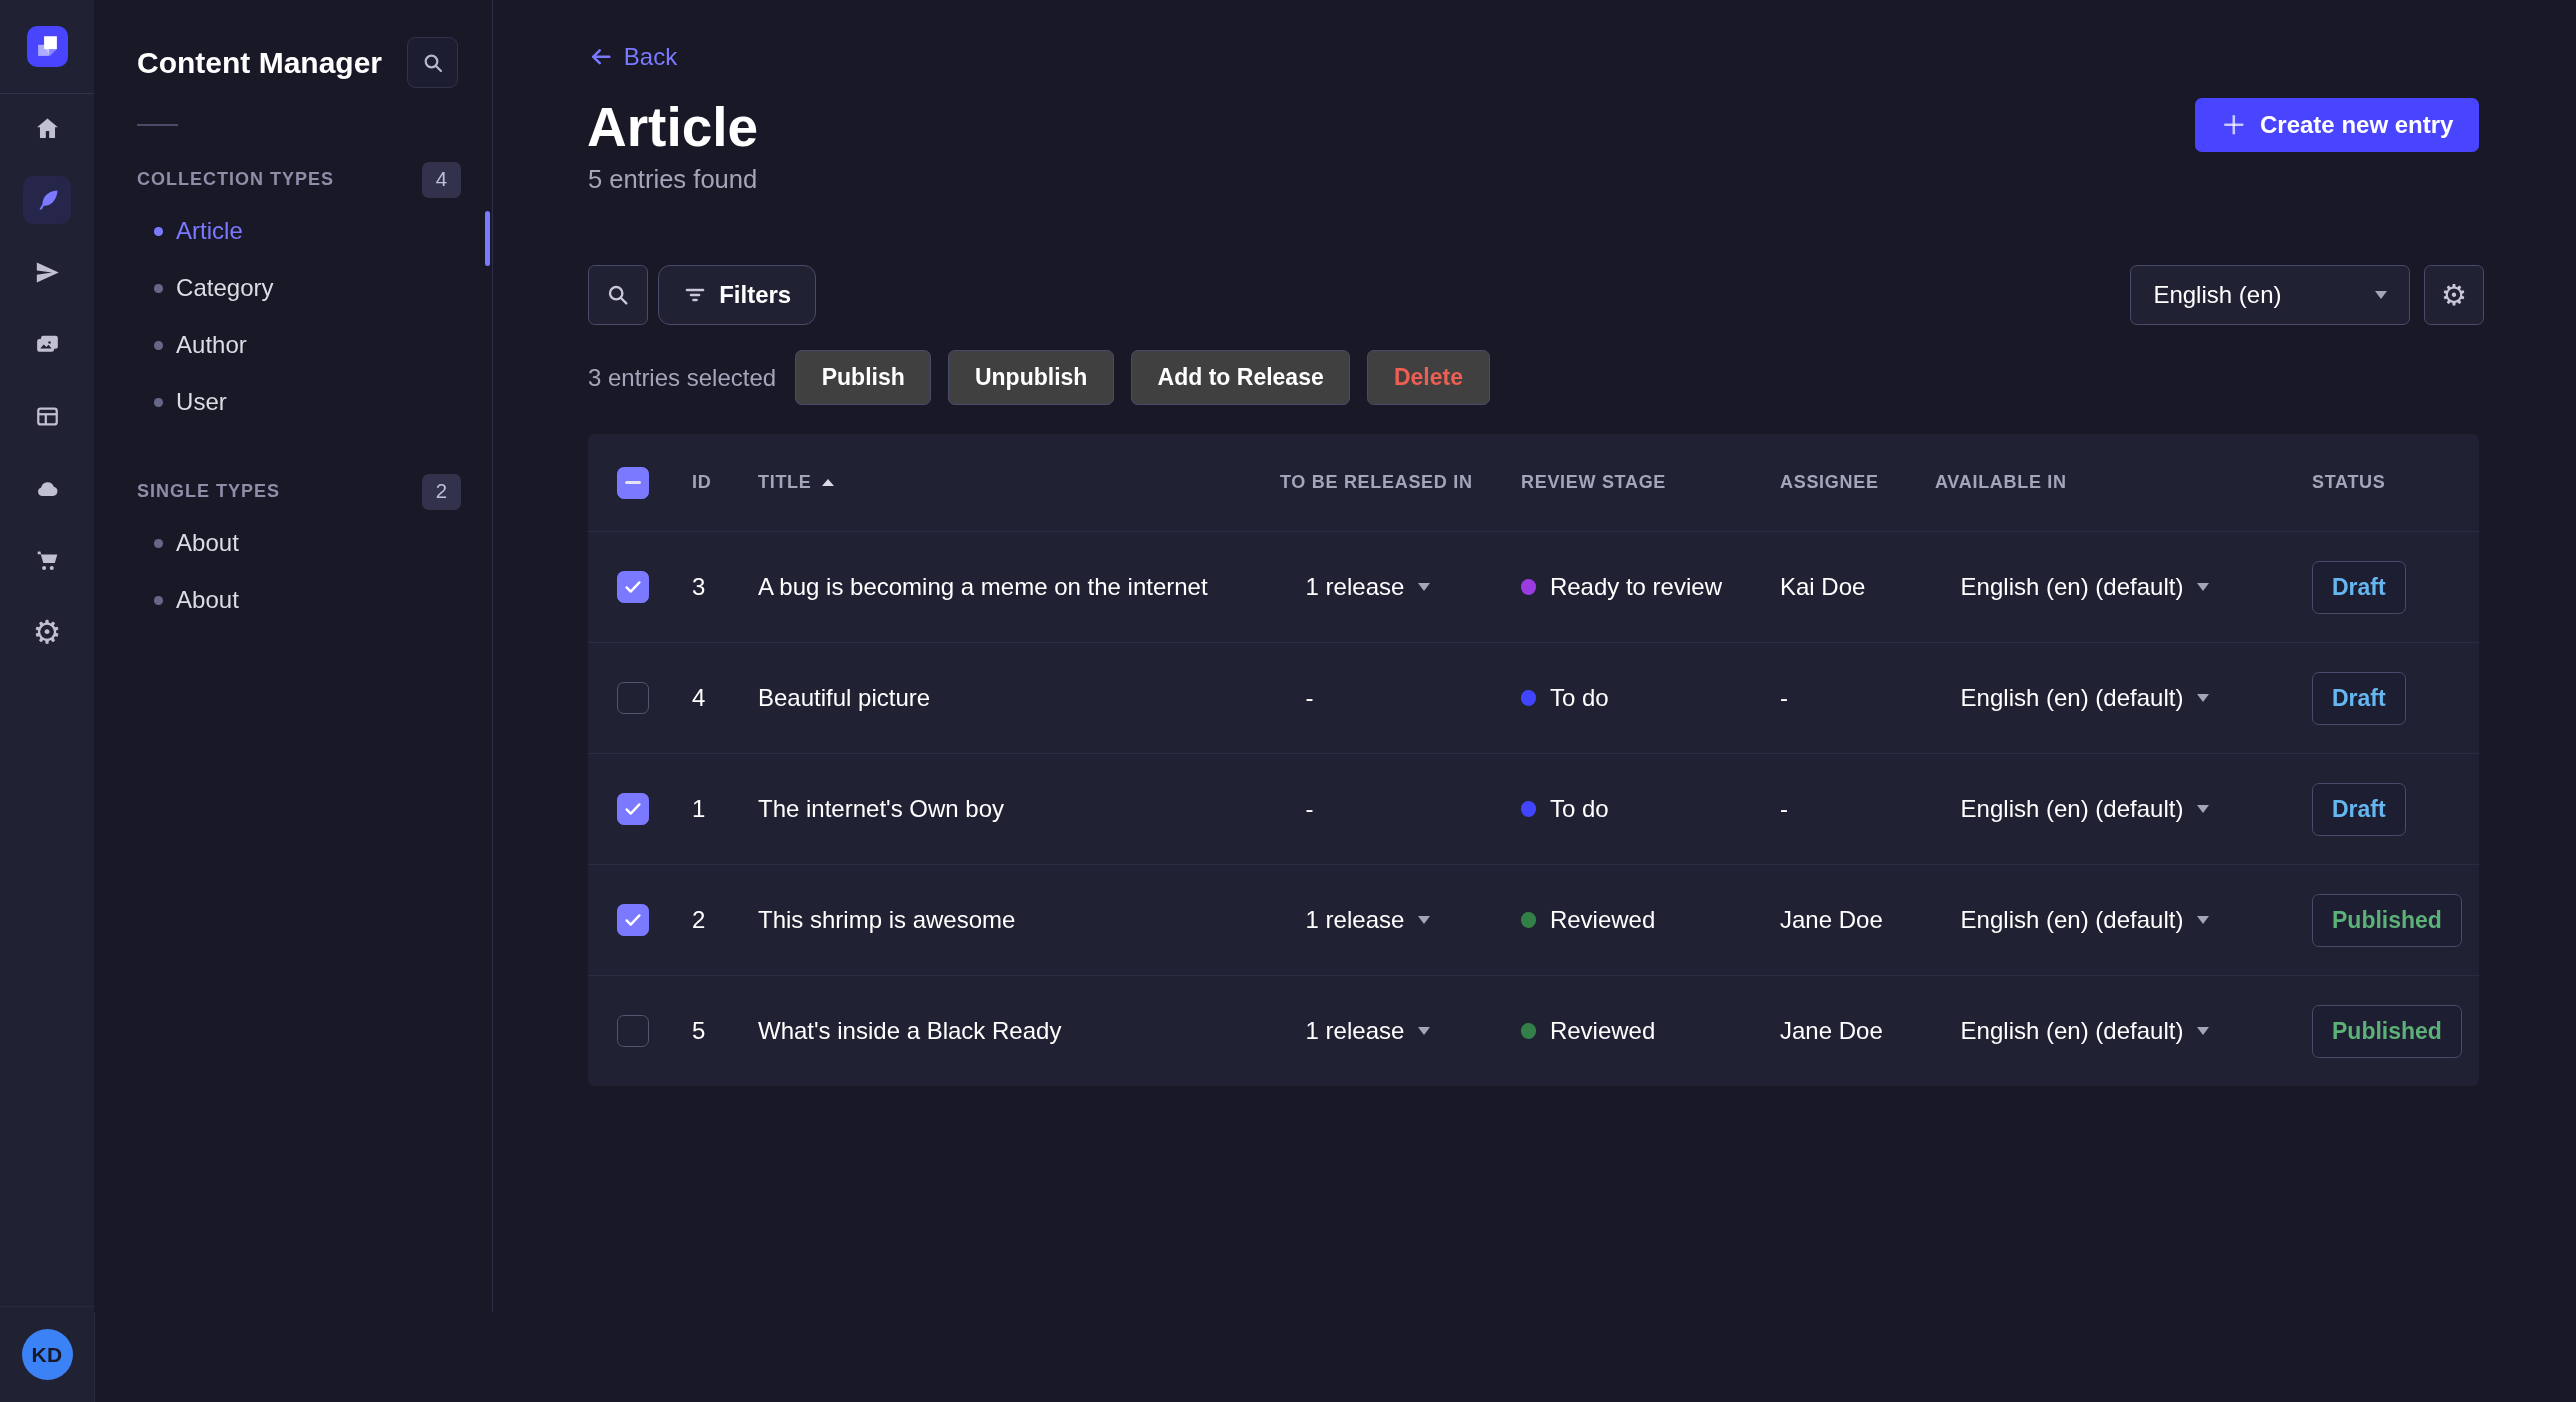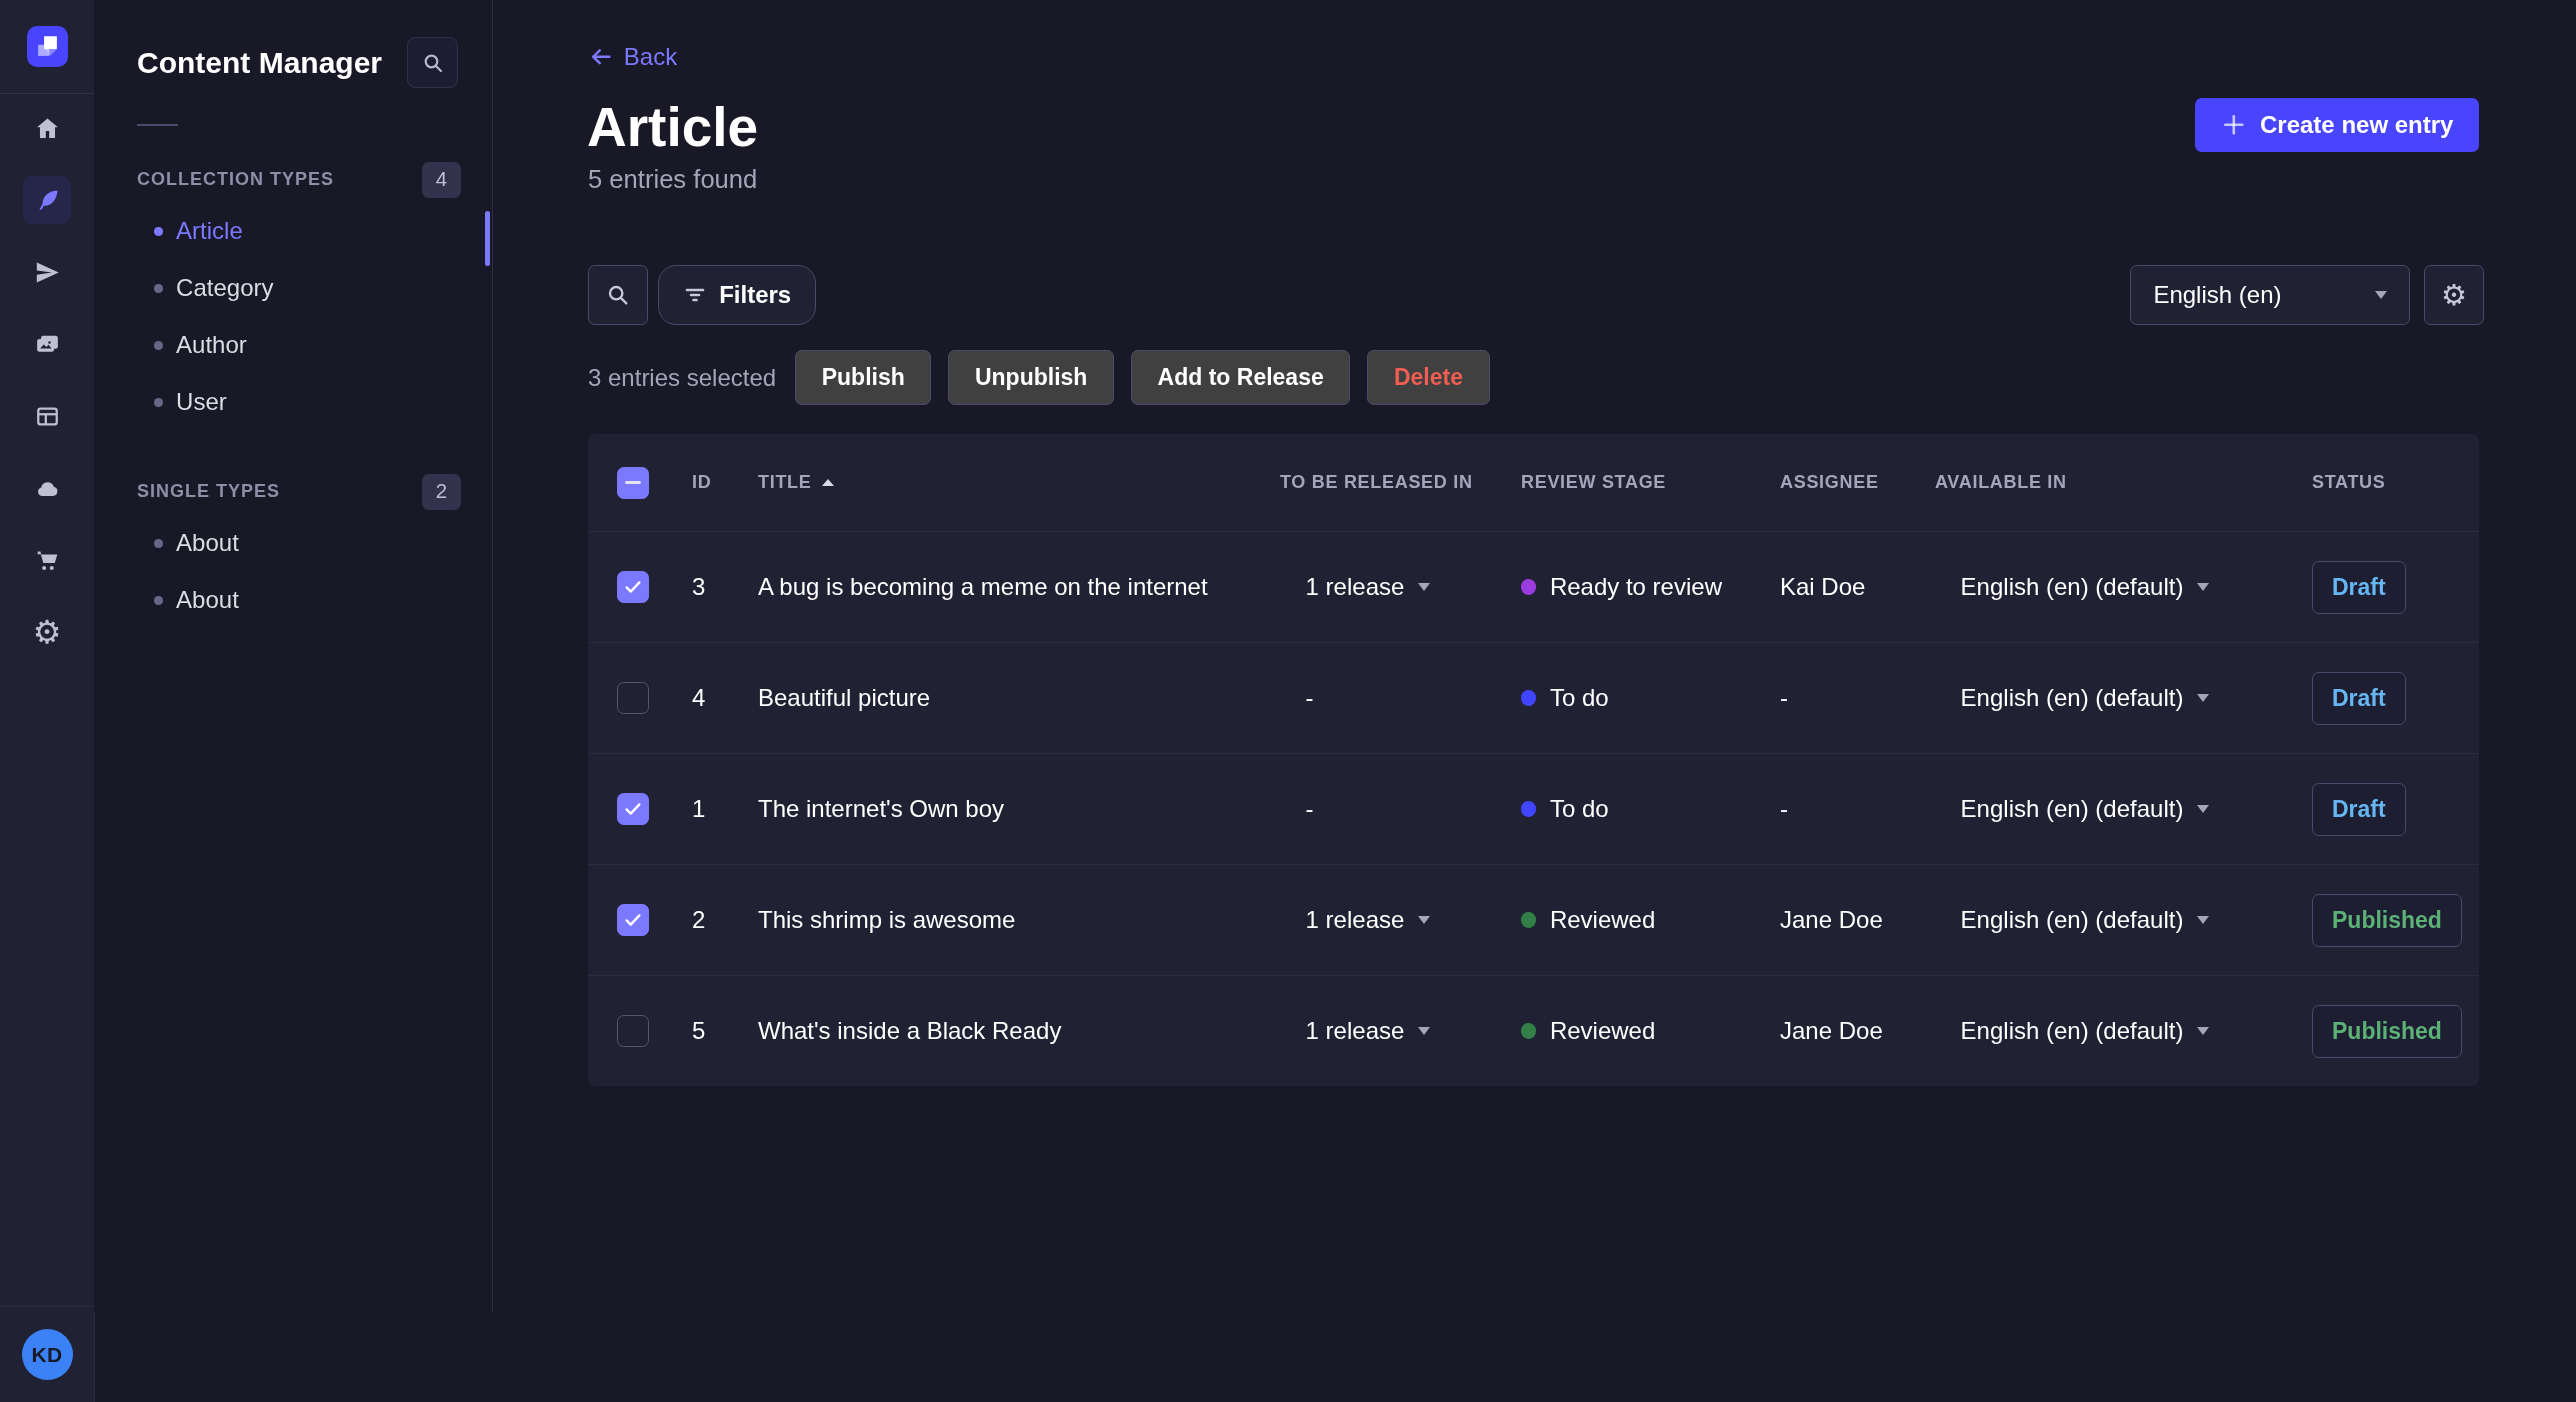--- a/index.html
+++ b/index.html
@@ -50,21 +50,21 @@
   .back-link{position:absolute;left:96px;top:43px;display:flex;align-items:center;gap:10.2px;
              color:#7b79ff;font-size:24px;cursor:pointer;}
   .page-title{position:absolute;left:95px;top:95px;font-size:55px;font-weight:bold;color:#ffffff;}
   .page-subtitle{position:absolute;left:96px;top:165px;font-size:25.6px;color:#a5a5ba;}
   .create-btn{position:absolute;right:97px;top:98px;height:54px;padding:0 25.6px;border-radius:6.8px;
               background:#4945ff;display:flex;align-items:center;gap:13.6px;cursor:pointer;}
   .create-btn span{color:#ffffff;font-size:24px;font-weight:bold;}
   .toolbar{position:absolute;left:96px;right:92px;top:266px;height:58px;display:flex;align-items:center;}
   .icon-btn{width:58px;height:58px;border-radius:6.8px;border:0.9px solid #4a4a6a;background:#212134;
             display:flex;align-items:center;justify-content:center;cursor:pointer;}
-  .filters-btn{height:58px;margin-left:10.2px;padding:0 24px;border-radius:18px;border:0.9px solid #4a4a6a;
+  .filters-btn{height:58px;margin-left:10.2px;padding:0 24px;border-radius:12px;border:0.9px solid #4a4a6a;
                background:#212134;display:flex;align-items:center;gap:12px;cursor:pointer;}
   .filters-btn span{color:#ffffff;font-size:24px;font-weight:bold;}
   .toolbar-right{margin-left:auto;display:flex;align-items:center;gap:13.6px;}
   .locale-select{height:58px;min-width:234px;padding:0 22px;border-radius:6.8px;border:0.9px solid #4a4a6a;
                  background:#212134;display:flex;align-items:center;justify-content:space-between;gap:22px;cursor:pointer;}
   .locale-select span{color:#ffffff;font-size:24px;}
   .bulk-bar{position:absolute;left:96px;top:351px;height:53px;display:flex;align-items:center;gap:17px;}
   .bulk-count{font-size:24px;color:#a5a5ba;margin-right:2px;}
   .bulk-btn{height:53px;padding:0 25.6px;border-radius:6.8px;border:0.9px solid #4a4a6a;background:#404040;
             display:flex;align-items:center;cursor:pointer;font-size:23px;font-weight:bold;color:#ffffff;}

